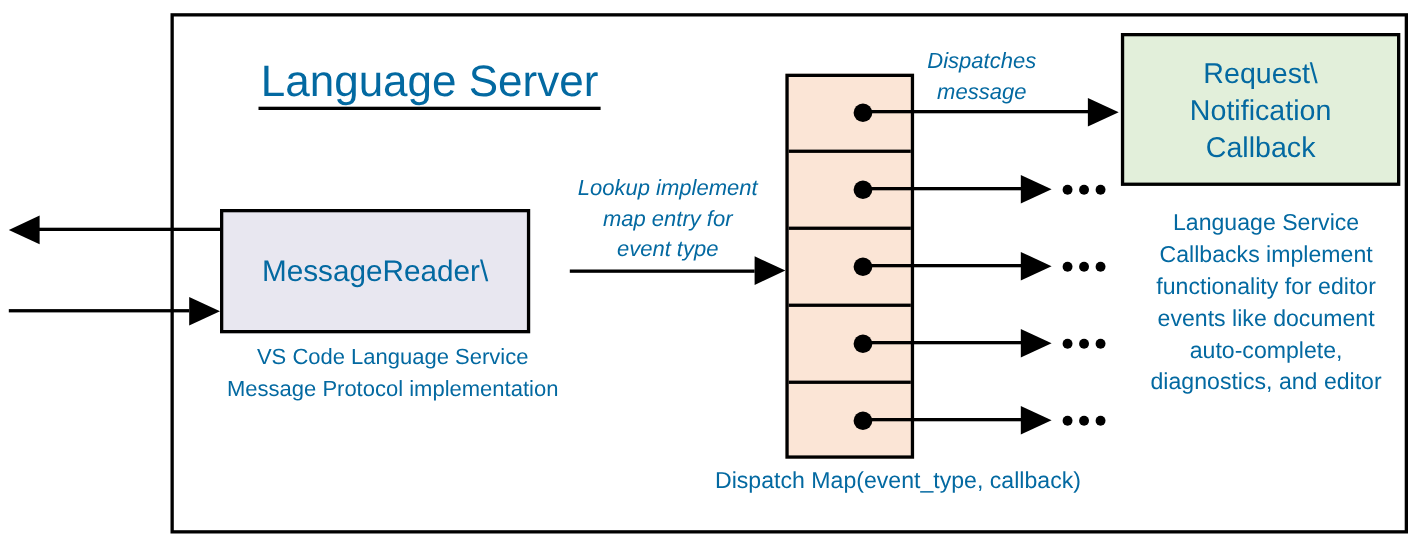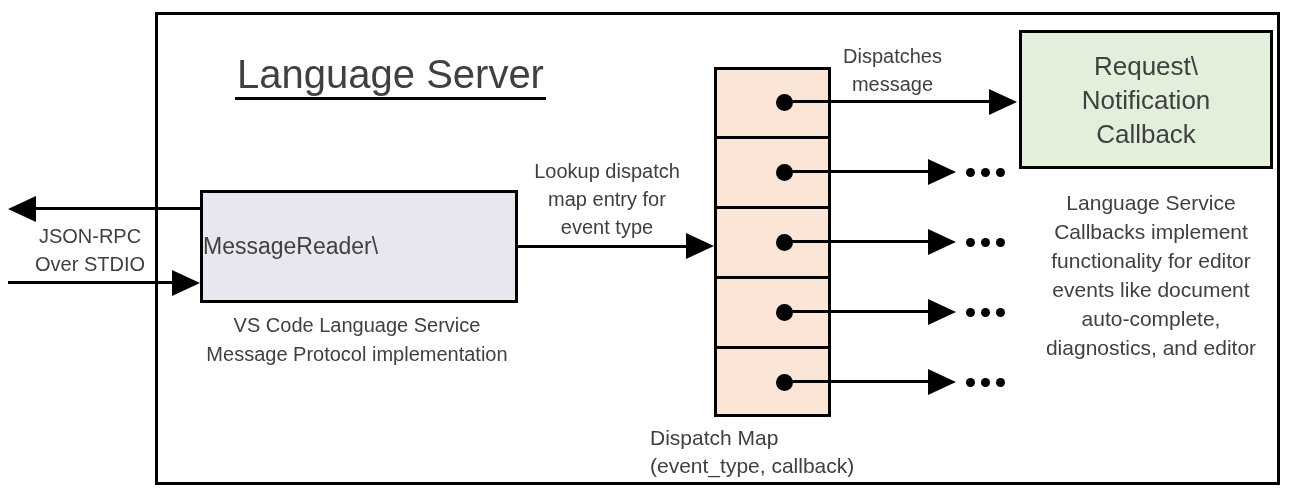--- a/index.html
+++ b/index.html
@@ -1,41 +1,41 @@
 <!DOCTYPE html>
 <html><head>
 <meta charset="utf-8">
 <style>
   html,body{margin:0;padding:0;background:#ffffff;}
   .stage{
     position:relative;
     width:1291px;height:494px;
     background:#ffffff;
     font-family:"Liberation Sans", sans-serif;
-    color:#404040;
+    color:#0369a1;
     overflow:hidden;
   }
   .abs{position:absolute;}
   
   .outer-box{
     left:155px;top:12px;width:1125px;height:473px;
     border:3px solid #000;box-sizing:border-box;background:#fff;
   }
   
   .title-wrap{left:223px;top:52px;width:335px;text-align:center;}
   .title-text{
     display:inline-block;font-size:40px;line-height:44px;
     border-bottom:3px solid #000;padding:0 2px 1px 2px;white-space:nowrap;
   }
   
   .reader-box{
-    left:200px;top:190px;width:318px;height:113px;
+    left:200px;top:190px;width:282px;height:113px;
     background:#e8e7f0;border:3px solid #000;box-sizing:border-box;
-    display:flex;flex-direction:column;justify-content:center;align-items:flex-start;
-    font-size:23px;line-height:35px;
+    display:flex;flex-direction:column;justify-content:center;align-items:center;
+    font-size:27px;line-height:35px;
   }
   .reader-caption{
     left:182px;top:311px;width:350px;
     display:flex;flex-direction:column;align-items:center;
     font-size:20px;line-height:29px;
   }
   
   .callback-box{
     left:1019px;top:30px;width:254px;height:139px;
     background:#e2efda;border:3px solid #000;box-sizing:border-box;
@@ -50,28 +50,28 @@
   .map-divider{position:absolute;left:0;width:111px;height:3px;background:#000;}
   
   .hline{height:3px;background:#000;}
   .head-left{width:0;height:0;border-top:13px solid transparent;border-bottom:13px solid transparent;border-right:28px solid #000;}
   .head-right{width:0;height:0;border-top:13px solid transparent;border-bottom:13px solid transparent;border-left:28px solid #000;}
   .dot{width:17px;height:17px;border-radius:50%;background:#000;}
   .ellipsis{display:flex;gap:6px;align-items:center;}
   .edot{width:9px;height:9px;border-radius:50%;background:#000;}
   
   .note-italic{
-    font-size:20px;line-height:28px;
+    font-style:italic;font-size:20px;line-height:28px;
     display:flex;flex-direction:column;align-items:center;
   }
   .note-italic div{white-space:nowrap;}
   
   .caption{
     font-size:21px;line-height:28px;
-    display:flex;flex-direction:column;align-items:flex-start;
+    display:flex;align-items:flex-end;
   }
   .caption div{white-space:nowrap;}
   .callbacks-note{
     left:1022px;top:188px;width:258px;
     font-size:21px;line-height:29px;
     display:flex;flex-direction:column;align-items:center;
   }
   .callbacks-note div{white-space:nowrap;}
 </style>
 </head>
@@ -82,37 +82,33 @@
   <div class="abs outer-box"></div>
 
   <div class="abs title-wrap">
     <span class="title-text">Language Server</span>
   </div>
 
   <div class="abs head-left" style="left:8px;top:196px;"></div>
   <div class="abs hline" style="left:30px;top:207px;width:172px;"></div>
   <div class="abs hline" style="left:8px;top:281px;width:164px;"></div>
   <div class="abs head-right" style="left:172px;top:270px;"></div>
-  <div class="abs note-italic" style="left:25px;top:222px;width:130px;">
-    <div>JSON-RPC</div>
-    <div>Over STDIO</div>
-  </div>
 
   <div class="abs reader-box">
     <div>MessageReader\</div>
   </div>
   <div class="abs reader-caption">
     <div style="white-space:nowrap;">VS Code Language Service</div>
     <div style="white-space:nowrap;">Message Protocol implementation</div>
   </div>
 
   <div class="abs hline" style="left:518px;top:245px;width:168px;"></div>
   <div class="abs head-right" style="left:686px;top:233px;"></div>
   <div class="abs note-italic" style="left:517px;top:157px;width:180px;">
-    <div>Lookup dispatch</div>
+    <div>Lookup implement</div>
     <div>map entry for</div>
     <div>event type</div>
   </div>
 
   <div class="abs dispatch-map">
     <div class="map-divider" style="top:66px;"></div>
     <div class="map-divider" style="top:136px;"></div>
     <div class="map-divider" style="top:206px;"></div>
     <div class="map-divider" style="top:276px;"></div>
   </div>

